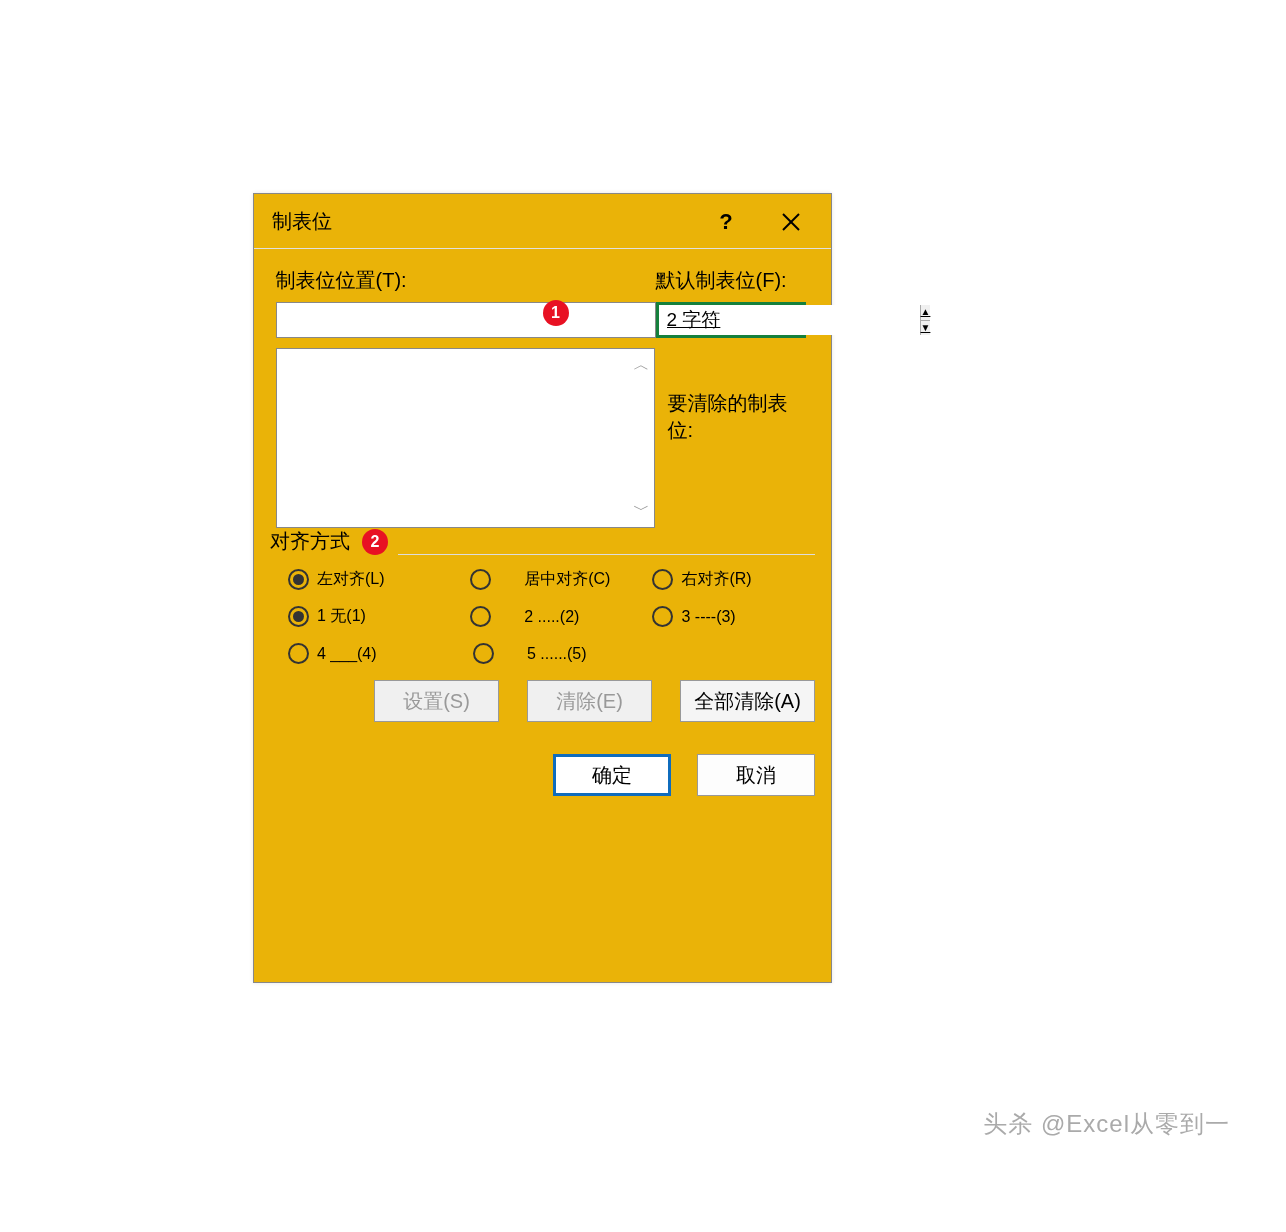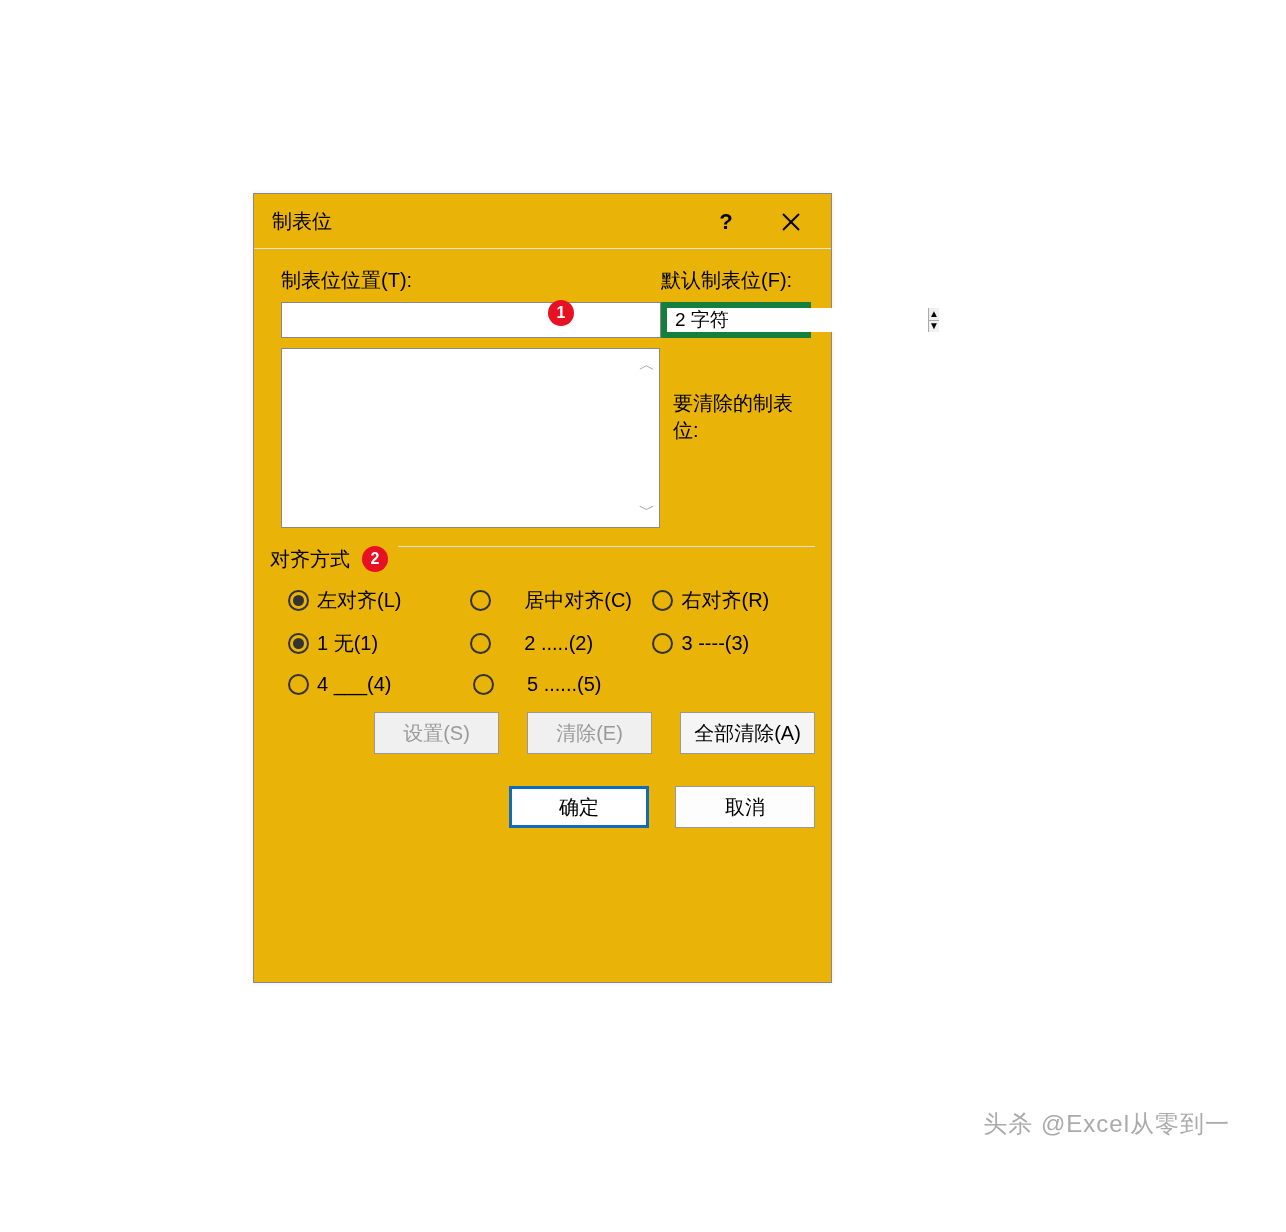--- a/index.html
+++ b/index.html
@@ -63,21 +63,21 @@
     }
     .titlebar-close svg {
       width: 20px;
       height: 20px;
     }
     .content {
       padding: 18px 16px 16px 16px;
     }
     .row-top {
       display: flex;
-      justify-content: flex-end;
+      justify-content: center;
     }
     .label {
       font-size: 20px;
       color: #000;
       margin-bottom: 8px;
     }
     .left-col {
       width: 380px;
     }
     .right-col {
@@ -88,21 +88,22 @@
       height: 36px;
       border: 1px solid #888;
       background: #fff;
       font-size: 18px;
       padding: 4px 8px;
     }
     .spinner-wrap {
       display: flex;
       width: 150px;
       height: 36px;
-      border: 6px solid #15803d;
+      border: 3px solid #15803d;
+      text-decoration: underline;
     }
     .spinner-input {
       flex: 1;
       border: none;
       font-size: 19px;
       padding: 2px 8px;
       background: #fff;
     }
     .spinner-btns {
       width: 20px;
@@ -142,42 +143,41 @@
     .scroll-down { bottom: 6px; }
     .clear-label {
       font-size: 20px;
       margin-top: 52px;
       text-align: left;
       margin-left: 12px;
     }
     .section-header {
       font-size: 20px;
       color: #000;
-      margin-top: 18px;
       margin-bottom: 14px;
       display: flex;
-      align-items: flex-start;
+      align-items: flex-end;
     }
     .section-header .line {
       flex: 1;
       height: 1px;
       background: #ddd;
       margin-left: 10px;
     }
     .radio-grid {
       padding-left: 18px;
     }
     .radio-row {
       display: flex;
       margin-bottom: 16px;
     }
     .radio-item {
       display: flex;
       align-items: center;
-      font-size: 20px;
+      font-size: 16px;
       cursor: pointer;
     }
     .radio-item.c1 { width: 185px; }
     .radio-item.c2 { width: 185px; gap: 25px; }
     .radio-item.c3 { width: 165px; }
     .radio-circle {
       width: 21px;
       height: 21px;
       border: 2px solid #333;
       border-radius: 50%;
@@ -234,21 +234,21 @@
       color: #999;
       background: #f0f0f0;
     }
     .button-row2 {
       display: flex;
       justify-content: flex-end;
       gap: 26px;
       margin-top: 32px;
     }
     .btn2 {
-      width: 140px;
+      width: 118px;
       height: 42px;
       border: 1px solid #999;
       background: #fdfdfd;
       font-size: 20px;
       cursor: pointer;
       font-family: inherit;
     }
     .btn2.primary {
       border: 3px solid #0f6cbd;
       background: #fff;

